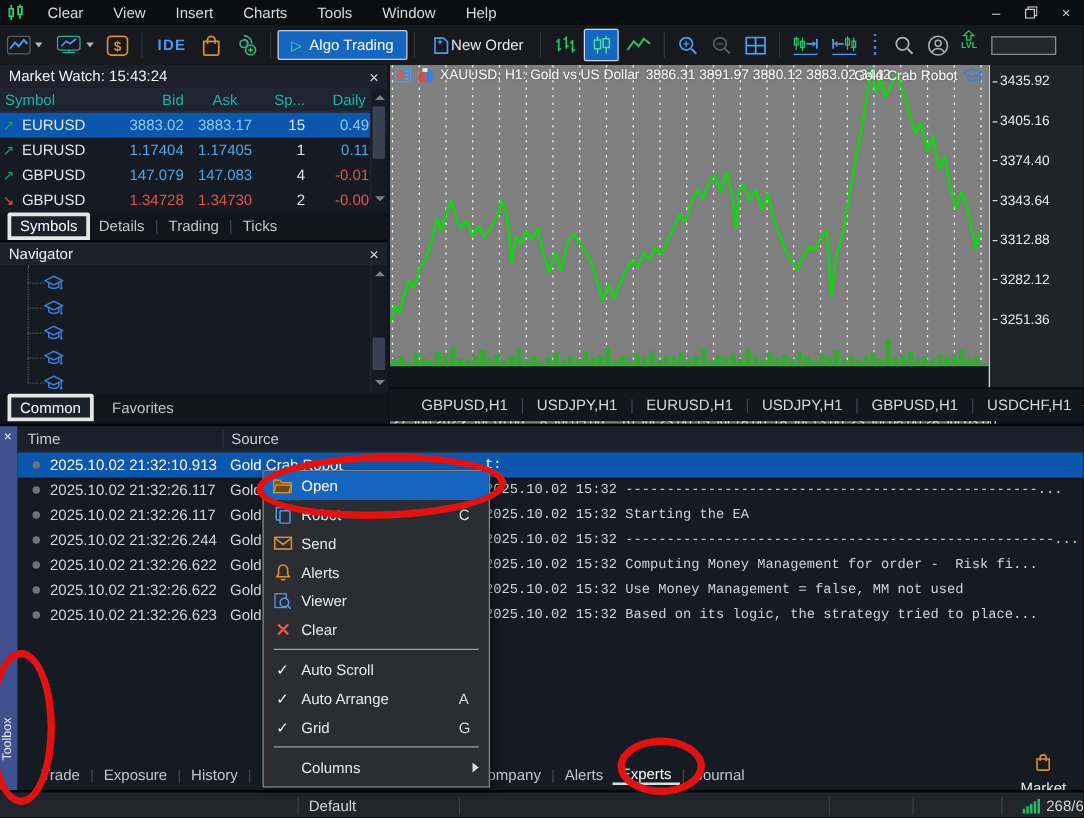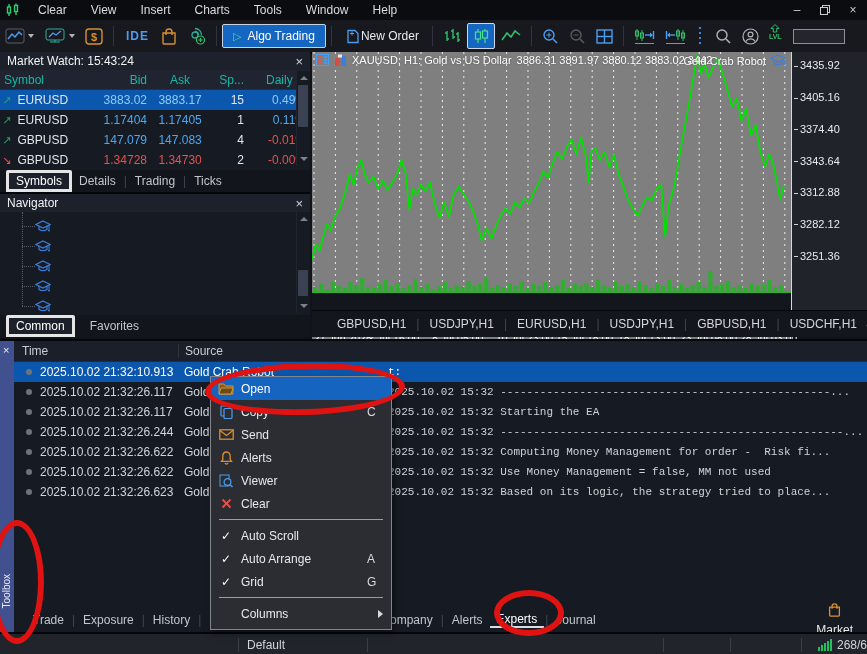--- a/index.html
+++ b/index.html
@@ -730,21 +730,21 @@
         </span>
       <span class="cm-label">Open</span>
     </div>
     <div class="cm-item">
       <span class="cm-ico">
           <svg width="13" height="14" viewBox="0 0 13 14">
             <rect x="1" y="1" width="8" height="10" rx="1" fill="none" stroke="#4a9df0" stroke-width="1.2"></rect>
             <rect x="4" y="3.5" width="8" height="10" rx="1" fill="#2b2d33" stroke="#4a9df0" stroke-width="1.2"></rect>
           </svg>
         </span>
-      <span class="cm-label">Copy</span>
+      <span class="cm-label">Robot</span>
       <span class="cm-short">C</span>
     </div>
     <div class="cm-item">
       <span class="cm-ico">
           <svg width="15" height="11" viewBox="0 0 15 11">
             <rect x="0.8" y="0.8" width="13.4" height="9.4" fill="none" stroke="#d8902f" stroke-width="1.3"></rect>
             <polyline points="1,1.5 7.5,6.5 14,1.5" fill="none" stroke="#d8902f" stroke-width="1.3"></polyline>
           </svg>
         </span>
       <span class="cm-label">Send</span>

